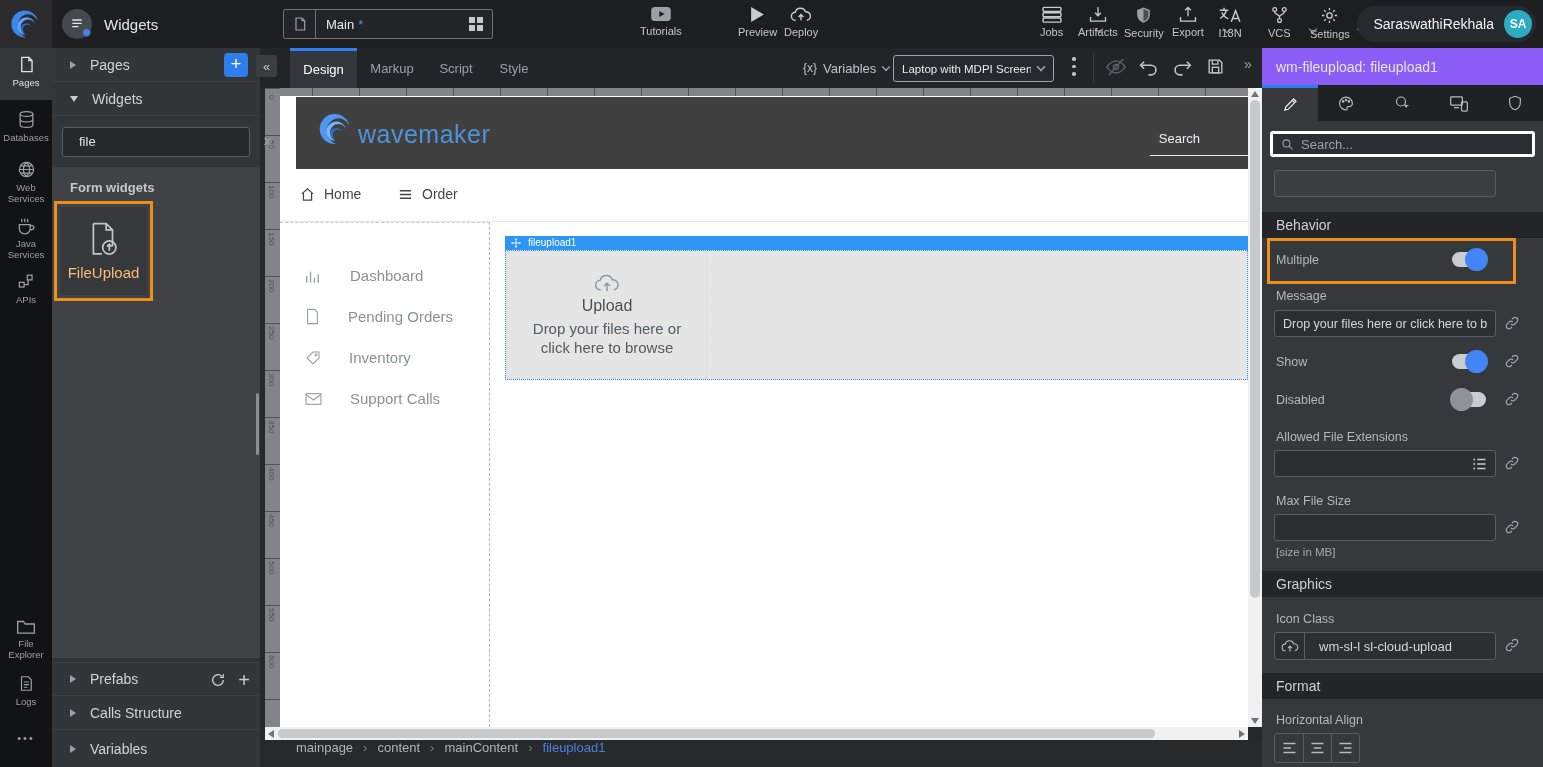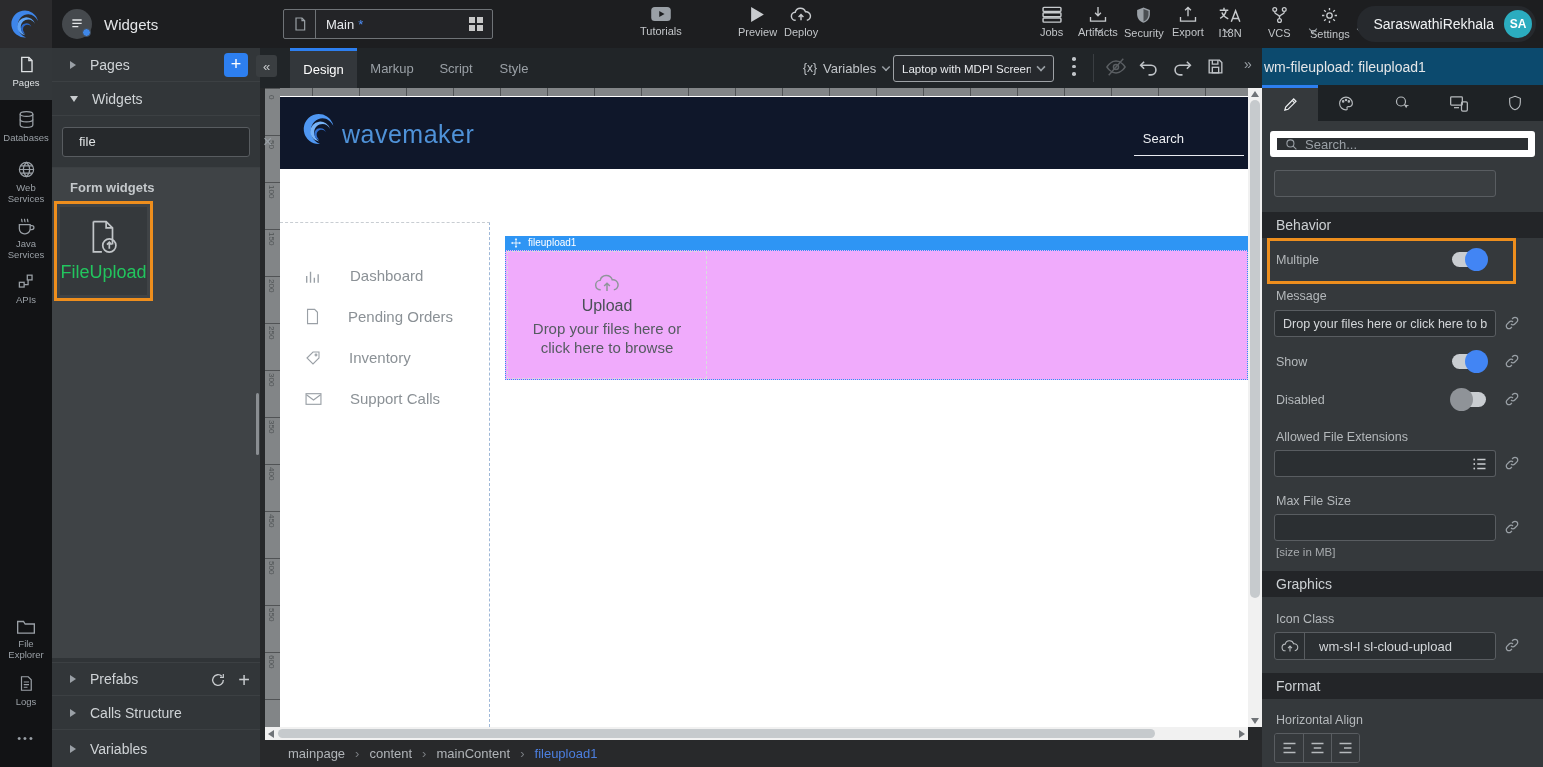--- a/index.html
+++ b/index.html
@@ -42,21 +42,21 @@
   .tri-d { width:0; height:0; border-left:4px solid transparent; border-right:4px solid transparent; border-top:6px solid #c8cbce; }
   .lp-add { position:absolute; right:12px; top:5px; width:24px; height:24px; background:#2d7ff0; border-radius:4px; color:#fff; font-size:18px; line-height:22px; text-align:center; cursor:pointer; }
   .lp-search-wrap { height:52px; background:#323639; border-bottom:1px solid #3c4043; display:flex; align-items:center; justify-content:center; }
   .lp-search { width:188px; height:30px; background:#26292c; border:1px solid #585c60; border-radius:3px; display:flex; align-items:center; padding:0 8px; gap:8px; }
   .lp-search input { flex:1; background:transparent; border:none; outline:none; color:#e0e3e5; font-size:13px; font-family:"Liberation Sans",sans-serif; }
   .lp-search .clear { color:#9aa0a6; font-size:16px; cursor:pointer; }
   .widget-list { position:absolute; left:0; top:120px; width:208px; height:490px; background:#3f4346; }
   .group-title { padding:12px 0 0 18px; color:#c4c8cb; font-size:13px; font-weight:bold; }
   .tile-hl { position:absolute; left:2px; top:33px; width:99px; height:100px; border:3px solid #ee8e1d; }
   .fu-tile { position:absolute; left:3px; top:3px; width:87px; height:88px; background:#35393c; display:flex; flex-direction:column; align-items:center; justify-content:center; gap:8px; cursor:grab; }
-  .fu-tile .tlbl { color:#22c55e; font-size:18px;text-align:right; }
+  .fu-tile .tlbl { color:#fdba74; font-size:15px;text-align:right; }
   .lp-bottom { position:absolute; left:0; bottom:0; width:208px; }
   .lp-bot-icons { position:absolute; right:10px; top:0; height:34px; display:flex; align-items:center; gap:12px; color:#c8cbce; }
   .lp-bot-icons .plus { font-size:20px; color:#c8cbce; cursor:pointer; }
   .lp-scrollthumb { position:absolute; left:204px; top:345px; width:3px; height:62px; background:#8a8e92; border-radius:2px; }
   .collapse-btn { position:absolute; left:256px; top:55px; width:21px; height:22px; background:#3a3e41; border-radius:3px; color:#c8cbce; font-size:13px; display:flex; align-items:center; justify-content:center; z-index:25; cursor:pointer; }
 
   
   .canvas-col { position:absolute; left:260px; top:48px; width:1017px; height:719px; background:#26282a; }
   .c-toolbar { position:absolute; left:0; top:0; width:1002px; height:40px; background:#212528; }
   .c-tab { position:absolute; top:0; height:40px; display:flex; align-items:center; justify-content:center; font-size:13px; color:#9aa0a6; cursor:pointer; }
@@ -74,62 +74,62 @@
 
   
   .workspace { position:absolute; left:0; top:40px; width:1002px; height:652px; }
   .h-ruler { position:absolute; left:5px; top:0; width:983px; height:8px; background:#828587;
     background-image:repeating-linear-gradient(to right, rgba(40,42,44,.55) 0 1px, transparent 1px 47px); }
   .v-ruler { position:absolute; left:5px; top:0; width:15px; height:639px; background:#828587;
     background-image:repeating-linear-gradient(to bottom, rgba(40,42,44,.55) 0 1px, transparent 1px 47px); }
   .v-ruler span { position:absolute; left:2px; writing-mode:vertical-rl; font-size:8px; color:#4e5254; }
   .artboard { position:absolute; left:20px; top:8px; width:968px; height:631px; background:#fff; overflow:hidden; }
 
-  .app-header { position:absolute; left:0; top:1px; width:968px; height:72px; background:#0f172a; }
+  .app-header { position:absolute; left:16px; top:1px; width:968px; height:72px; background:#404040; }
   .brand { position:absolute; left:20px; top:12px; display:flex; align-items:flex-end; gap:2px; }
   .brand .btxt { color:#4f92d8; font-size:25px; letter-spacing:.5px; }
   .app-search { position:absolute; right:64px; top:34px; color:#eceef2; font-size:13px; }
   .app-search-line { position:absolute; right:4px; top:58px; width:110px; height:1px; background:#e8eaf0; }
   .app-nav { position:absolute; left:0; top:73px; width:968px; height:53px; background:#fff; border-bottom:1px solid #e6e8ea; }
   .nav-link { position:absolute; top:17px; display:flex; align-items:center; gap:9px; color:#41464b; font-size:14px; cursor:pointer; }
   .app-content { position:absolute; left:0; top:126px; width:968px; height:505px; background:#fff; }
   .side-nav { position:absolute; left:0; top:0; width:210px; height:505px; border-right:1px dashed #9fb8d8; border-top:1px dashed #c8cdd2; }
   .snav-item { position:absolute; left:25px; display:flex; align-items:center; gap:28px; color:#8b9196; font-size:15px; cursor:pointer; }
 
   .fu-widget { position:absolute; left:225px; top:14px; width:743px; }
   .fu-selbar { height:14px; background:#2e95f4; display:flex; align-items:center; padding-left:6px; gap:7px; cursor:move; }
   .fu-selbar .wname { color:#fff; font-size:10px; line-height:10px; }
-  .fu-body { height:130px; border:1px dotted #2e95f4; position:relative; background:#f0abfc; }
+  .fu-body { height:130px; border:1px dotted #2e95f4; position:relative; background:#e5e5e5; }
   .dropzone { position:absolute; left:1px; top:0; width:200px; height:128px; border:1px dashed #d8dbde; display:flex; flex-direction:column; align-items:center; justify-content:center; gap:4px; cursor:pointer; }
   .dz-title { color:#4a5056; font-size:16px; }
   .dz-msg { color:#555b61; font-size:15px; line-height:19px; text-align:center; max-width:178px; }
 
   
   .v-scroll { position:absolute; left:988px; top:0; width:14px; height:639px; background:#f1f1f1; }
   .v-scroll .thumb { position:absolute; left:2px; top:12px; width:10px; height:498px; background:#c6cacd; border-radius:5px; }
   .h-scroll { position:absolute; left:5px; top:639px; width:983px; height:13px; background:#f1f1f1; }
   .h-scroll .thumb { position:absolute; left:13px; top:2px; width:877px; height:9px; background:#c6cacd; border-radius:5px; }
   .sc-arrow { position:absolute; width:0; height:0; }
   .sa-up { left:3px; top:3px; border-left:4px solid transparent; border-right:4px solid transparent; border-bottom:6px solid #707478; }
   .sa-down { left:3px; bottom:3px; border-left:4px solid transparent; border-right:4px solid transparent; border-top:6px solid #707478; }
   .sa-left { left:3px; top:3px; border-top:4px solid transparent; border-bottom:4px solid transparent; border-right:6px solid #707478; }
   .sa-right { right:3px; top:3px; border-top:4px solid transparent; border-bottom:4px solid transparent; border-left:6px solid #707478; }
 
-  .breadcrumb { position:absolute; left:0; top:692px; width:1002px; height:27px; background:#28292b; display:flex; align-items:center; padding-left:28px; gap:10px; font-size:13px; }
+  .breadcrumb { position:absolute; left:0; top:692px; width:1002px; height:27px; background:#28292b; display:flex; padding-left:36px; gap:10px; font-size:13px; }
   .bc-item { color:#b0b4b8; cursor:pointer; }
   .bc-item.current { color:#4c7fe0; }
   .bc-sep { color:#7a7e82; font-size:13px; }
 
   
   .rightpanel { position:absolute; left:1262px; top:48px; width:281px; height:719px; background:#35393c; z-index:20; }
-  .rp-header { height:37px; display:flex; align-items:center; padding-left:2px; color:#e4e6e8; font-size:14px; background:#0c4a6e; }
+  .rp-header { height:37px; display:flex; align-items:center; padding-left:14px; color:#e4e6e8; font-size:14px; background:#8b5cf6; }
   .rp-tabs { position:absolute; left:0; top:37px; width:281px; height:36px; display:flex; }
   .rp-tab { width:56.2px; height:36px; background:#1e2225; display:flex; align-items:center; justify-content:center; color:#b6babd; cursor:pointer; }
   .rp-tab.active { background:#35393c; border-top:3px solid #2d7ff0; color:#eceef0; }
-  .rp-search { position:absolute; left:8px; top:83px; width:265px; height:26px; background:#2b2f32; border:7px solid #ffffff; border-radius:3px; display:flex; align-items:center; padding:0 8px; gap:7px; }
+  .rp-search { position:absolute; left:8px; top:83px; width:265px; height:26px; background:#2b2f32; border:3px solid #ffffff; border-radius:3px; display:flex; align-items:center; padding:0 8px; gap:7px; }
   .rp-search input { flex:1; background:transparent; border:none; outline:none; color:#c8cbce; font-size:13px; font-family:"Liberation Sans",sans-serif; }
   .rp-search input::placeholder { color:#9aa0a6; }
   .rp-input { position:absolute; background:#2b2f32; border:1px solid #595d61; border-radius:3px; color:#d4d7da; font-size:12.5px; padding:0 8px; font-family:"Liberation Sans",sans-serif; outline:none; }
   .rp-input.lighter { background:#3a3e41; }
   .rp-section { position:absolute; left:0; width:281px; height:26px; background:#232528; color:#ccd0d3; font-size:14px; display:flex; align-items:center; padding-left:14px; }
   .rp-label { position:absolute; left:14px; color:#b4b8bb; font-size:12.5px; }
   .toggle { position:absolute; width:34px; height:15px; border-radius:8px; background:#c9cdd1; cursor:pointer; }
   .toggle .knob { position:absolute; top:-4px; width:23px; height:23px; border-radius:50%; }
   .toggle.on .knob { right:-2px; background:#4285f4; }
   .toggle.off .knob { left:-2px; background:#8f9398; }
@@ -464,20 +464,35 @@
               <path d="M40 20A18 18 0 1 0 24 42c-7-3-11-9-11-16 0-9 7-15 14-15 6 0 10 4 13 9z" fill="#4f97f2"></path>
               <path d="M36 24a12 12 0 1 0-13 15c-4-3-6-7-6-11 0-6 5-10 10-10 4 0 7 2 9 6z" fill="#77b3f7"></path>
               <path d="M31 28a7 7 0 1 0-8 9c-2-2-3-4-3-6 0-4 3-6 6-6 2 0 4 1 5 3z" fill="#2f6fd0"></path>
             </svg>
             <span class="btxt">wavemaker</span>
           </div>
           <span class="app-search">Search</span>
           <span class="app-search-line"></span>
         </div>
 
+        <div class="app-nav">
+          <span class="nav-link" style="left:20px;">
+            <svg width="15" height="15" viewBox="0 0 24 24" stroke="#41464b" fill="none" stroke-width="2">
+              <path d="M3 11 12 3l9 8"></path>
+                <path d="M5.5 9.5V21h13V9.5"></path>
+            </svg>
+            <span>Home</span>
+          </span>
+          <span class="nav-link" style="left:118px;">
+            <svg width="15" height="13" viewBox="0 0 24 20" stroke="#41464b" fill="none" stroke-width="2">
+              <path d="M3 4h18M3 10h18M3 16h18" stroke-width="2.4"></path>
+            </svg>
+            <span>Order</span>
+          </span>
+        </div>
 
         <div class="app-content">
           <div class="side-nav">
             <span class="snav-item" style="top:44px;">
               <svg width="17" height="16" viewBox="0 0 20 18" stroke="#9aa0a6" fill="none" stroke-width="1.6">
                 <path d="M2 17V9M6.5 17V4M11 17v-6M15.5 17V7"></path>
               </svg>
               <span>Dashboard</span>
             </span>
             <span class="snav-item" style="top:85px;">

